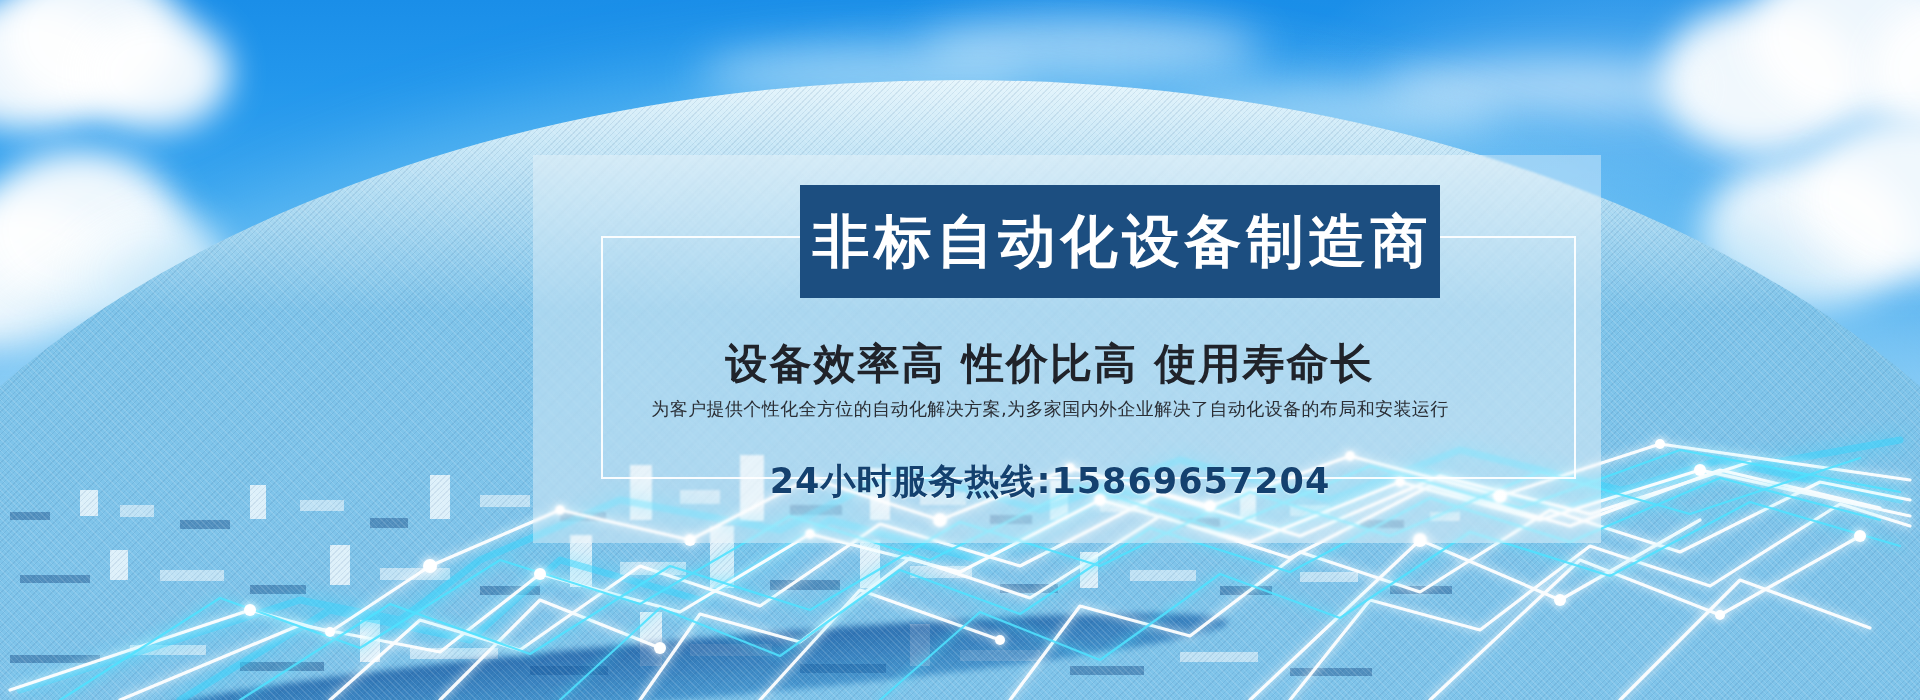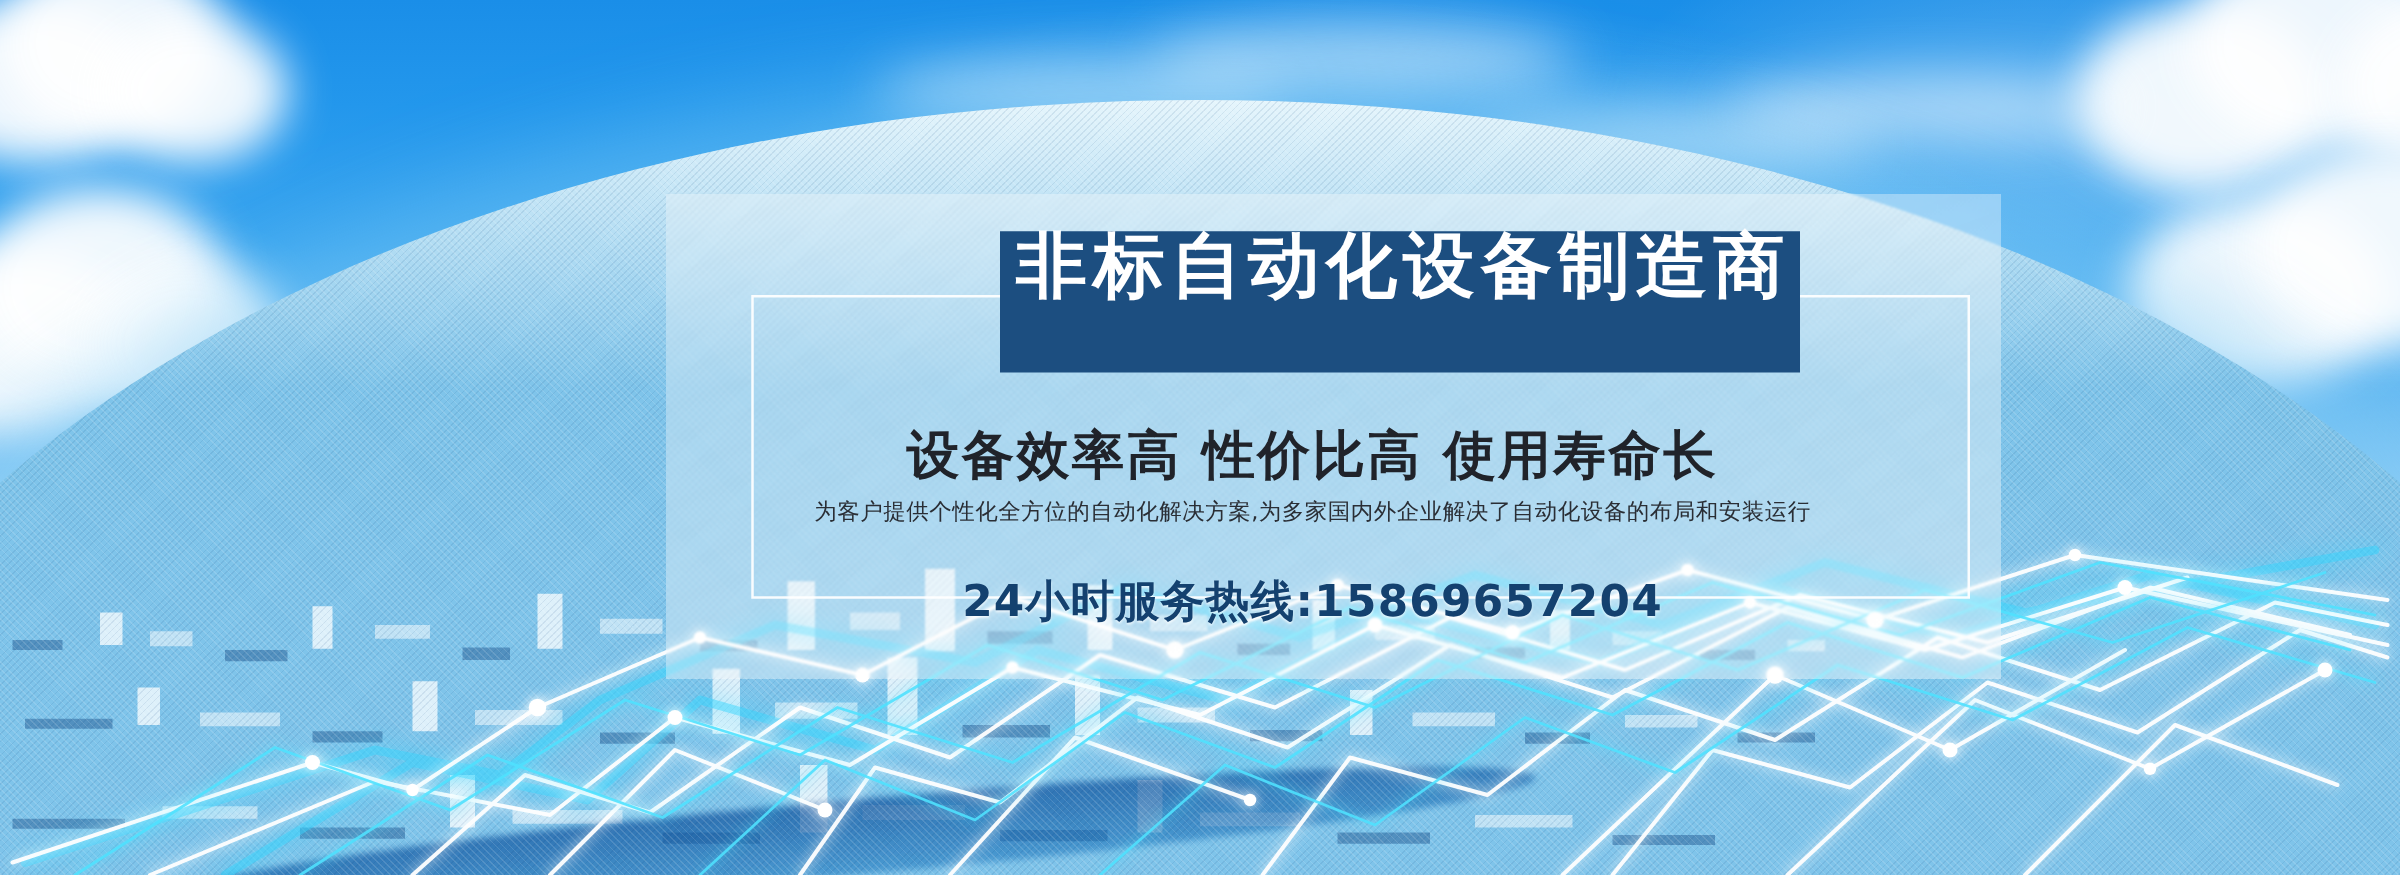--- a/index.html
+++ b/index.html
@@ -102,21 +102,21 @@
     left:601px; top:236px;
     width:975px; height:243px;
     border:2px solid rgba(255,255,255,.92);
   }
 
   .title-box{
     position:absolute;
     left:800px; top:185px;
     width:640px; height:113px;
     background:#1c4e80;
-    display:flex; align-items:flex-start; justify-content:center;
+    display:flex; align-items:center; justify-content:center;
   }
   .title-box .t{
     color:#ffffff;
     font-size:57px;
     font-weight:bold;
     letter-spacing:5px;
     line-height:1;
     white-space:nowrap;
     text-indent:5px;
     font-family:"DejaVu Sans","Liberation Sans",sans-serif;

